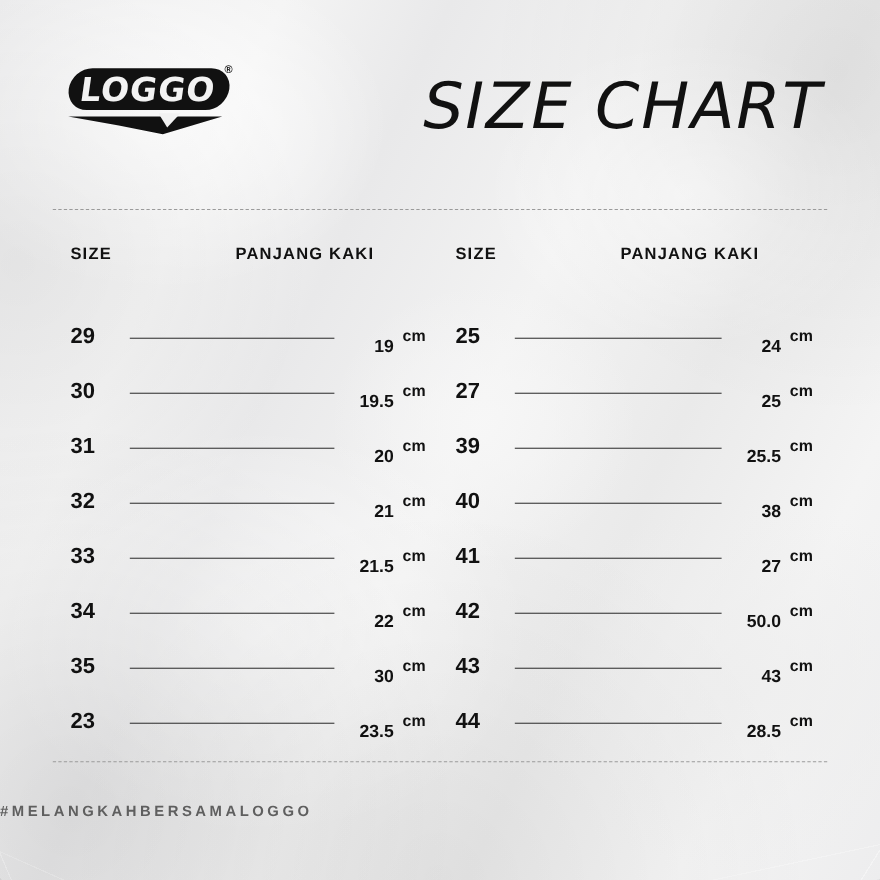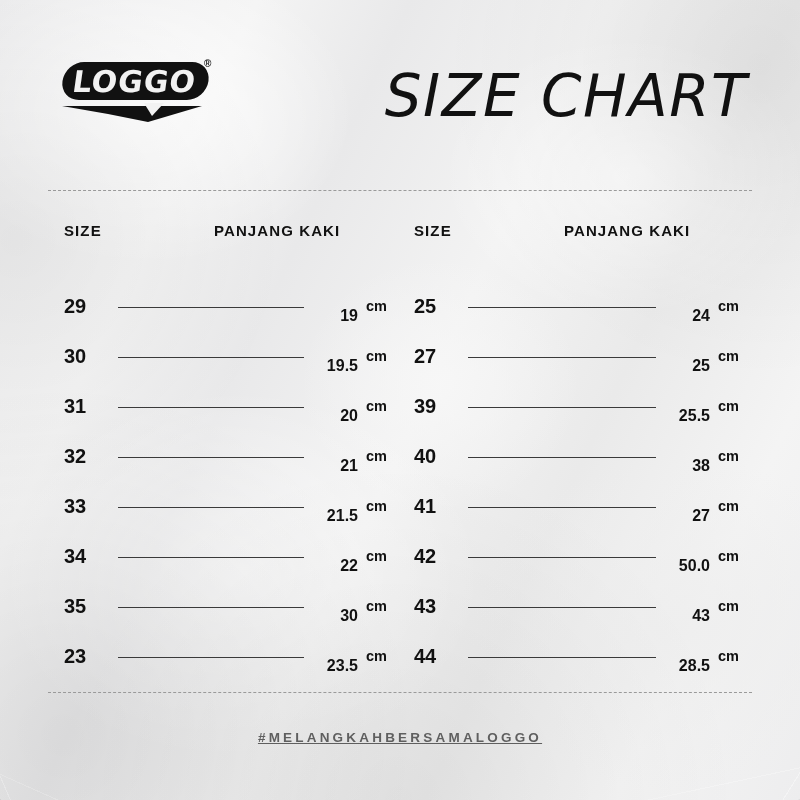--- a/index.html
+++ b/index.html
@@ -181,26 +181,25 @@
     font-weight: bold;
     color: #111;
   }
 
   
   .footer {
     position: absolute;
     top: 730px;
     left: 0;
     width: 800px;
-    text-align: center;
+    text-align: left;
     font-size: 13.5px;
     letter-spacing: 3.2px;
     font-weight: bold;
     color: #5f5f5f;
-    text-decoration: underline;
   }
 </style>
 </head>
 <body>
 
 <div class="page">
   <div class="content">
 
     <div class="header">
 

